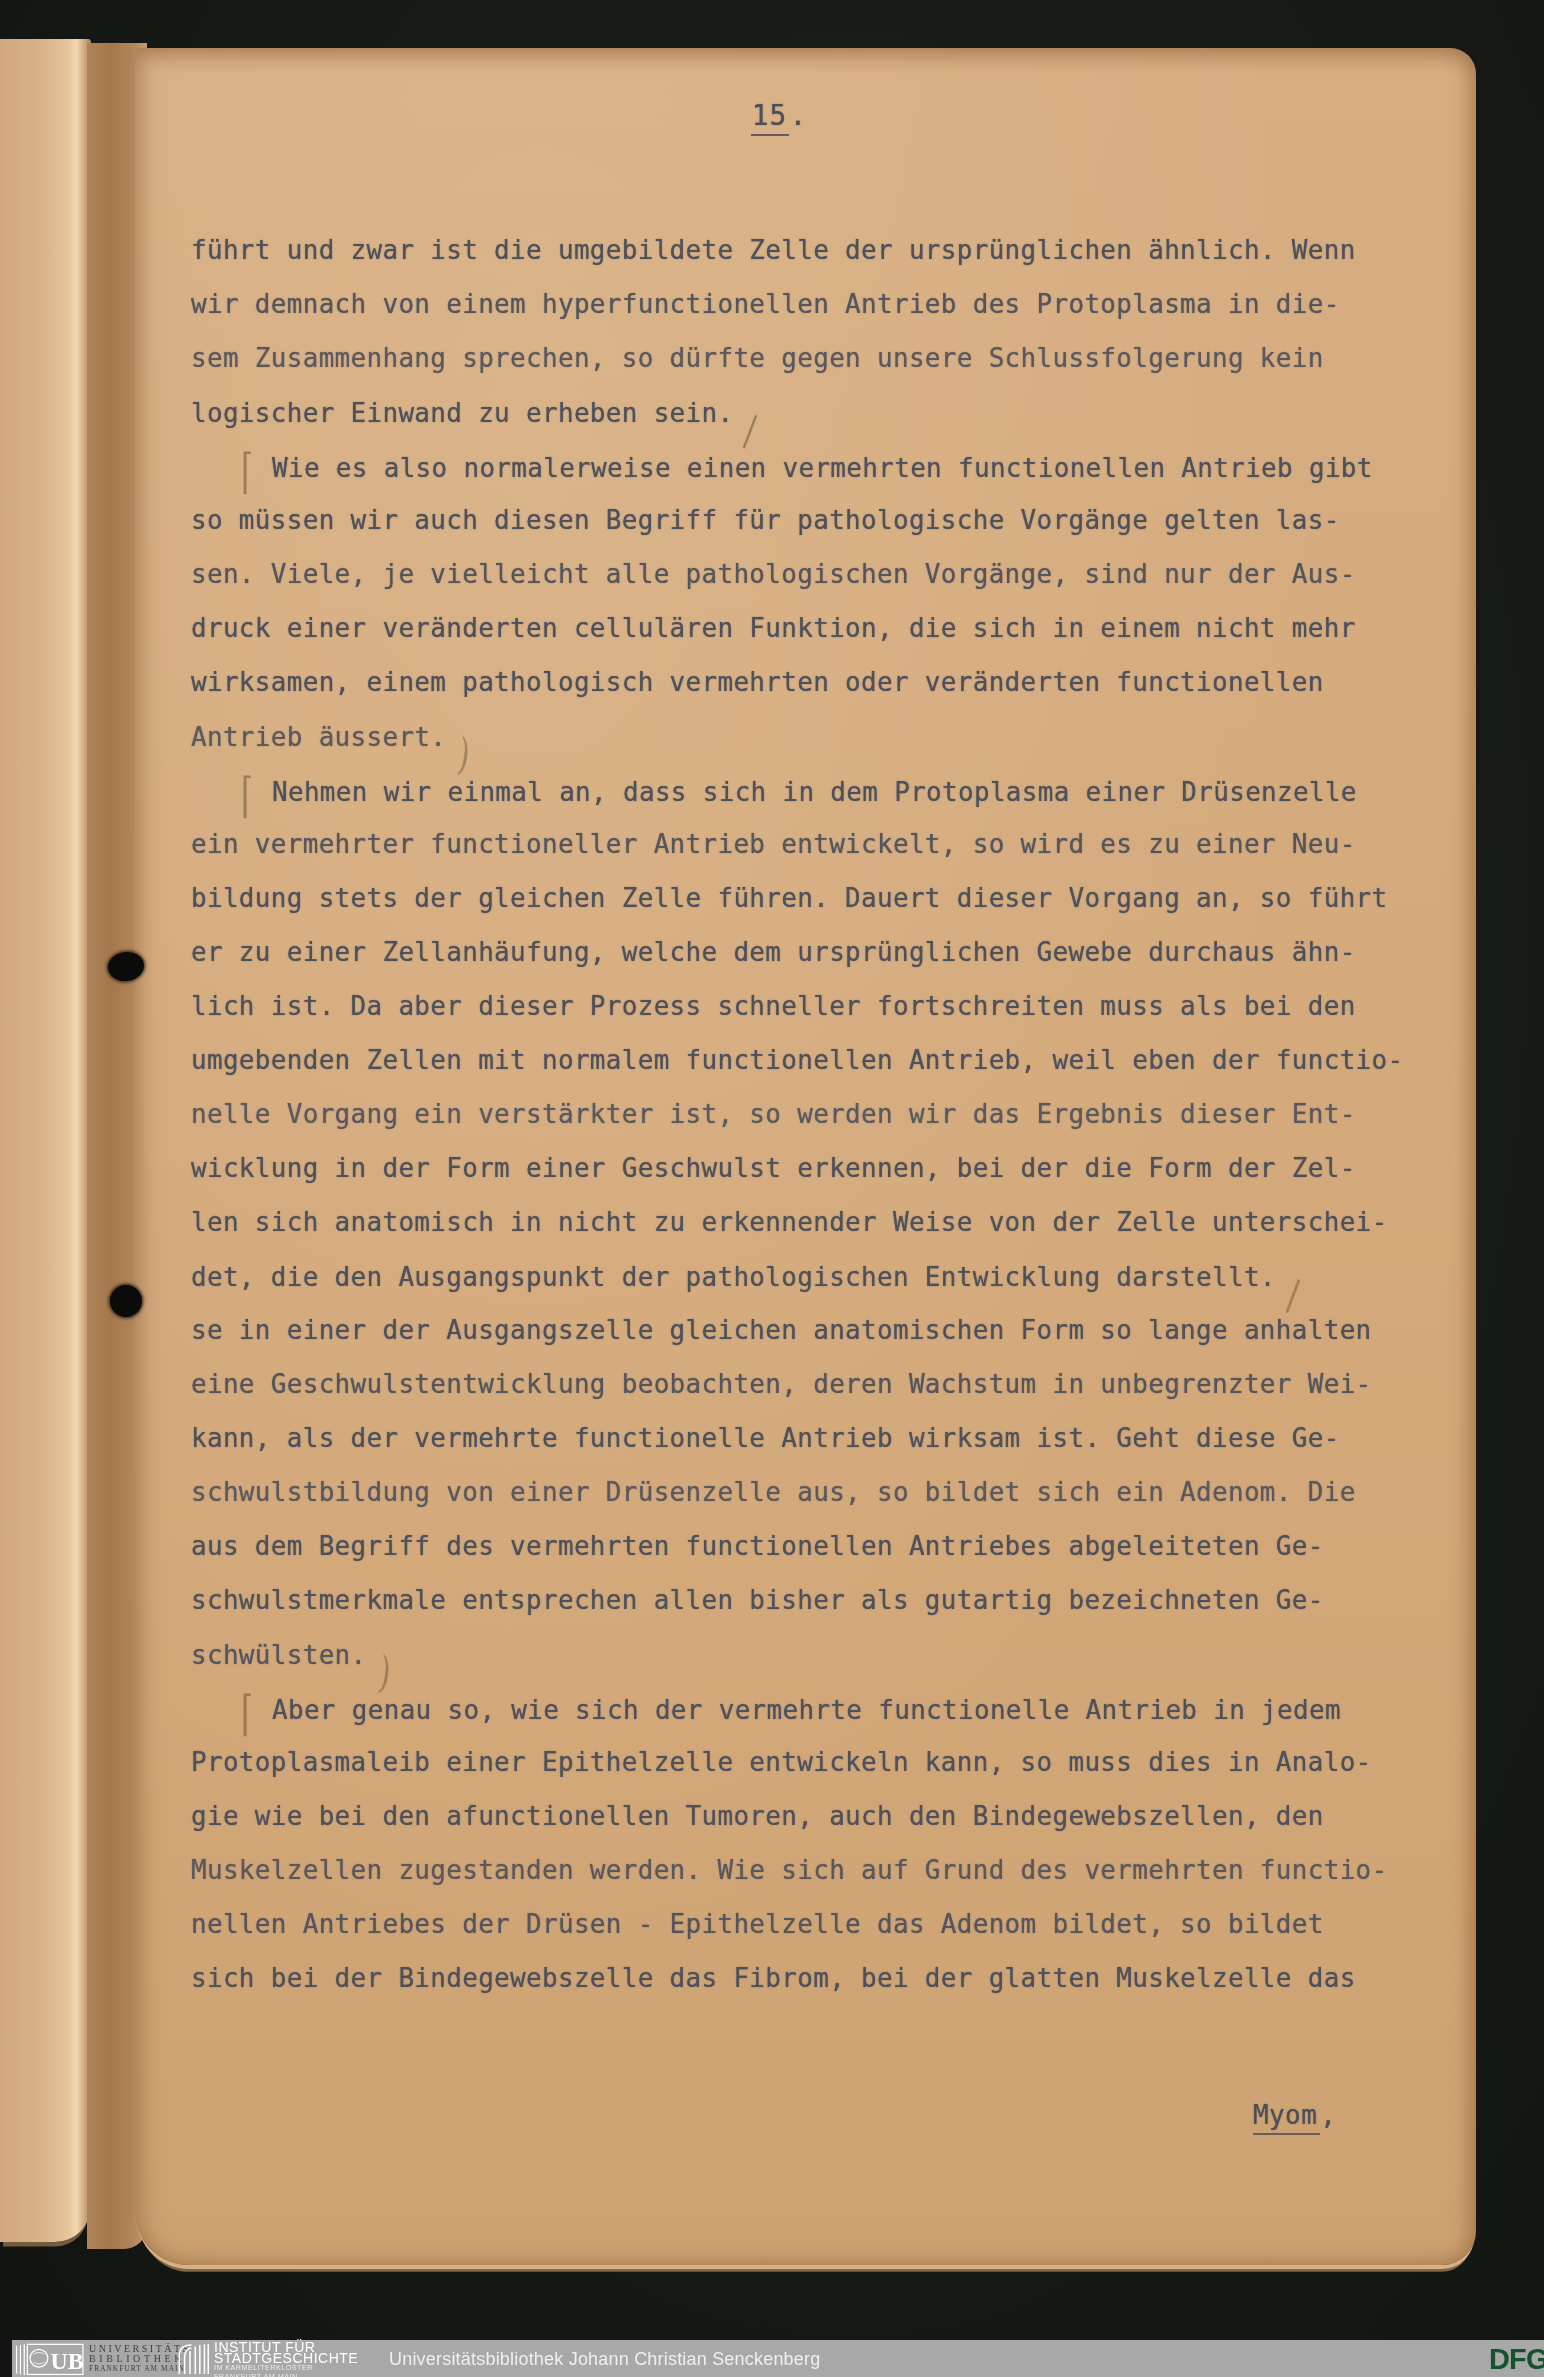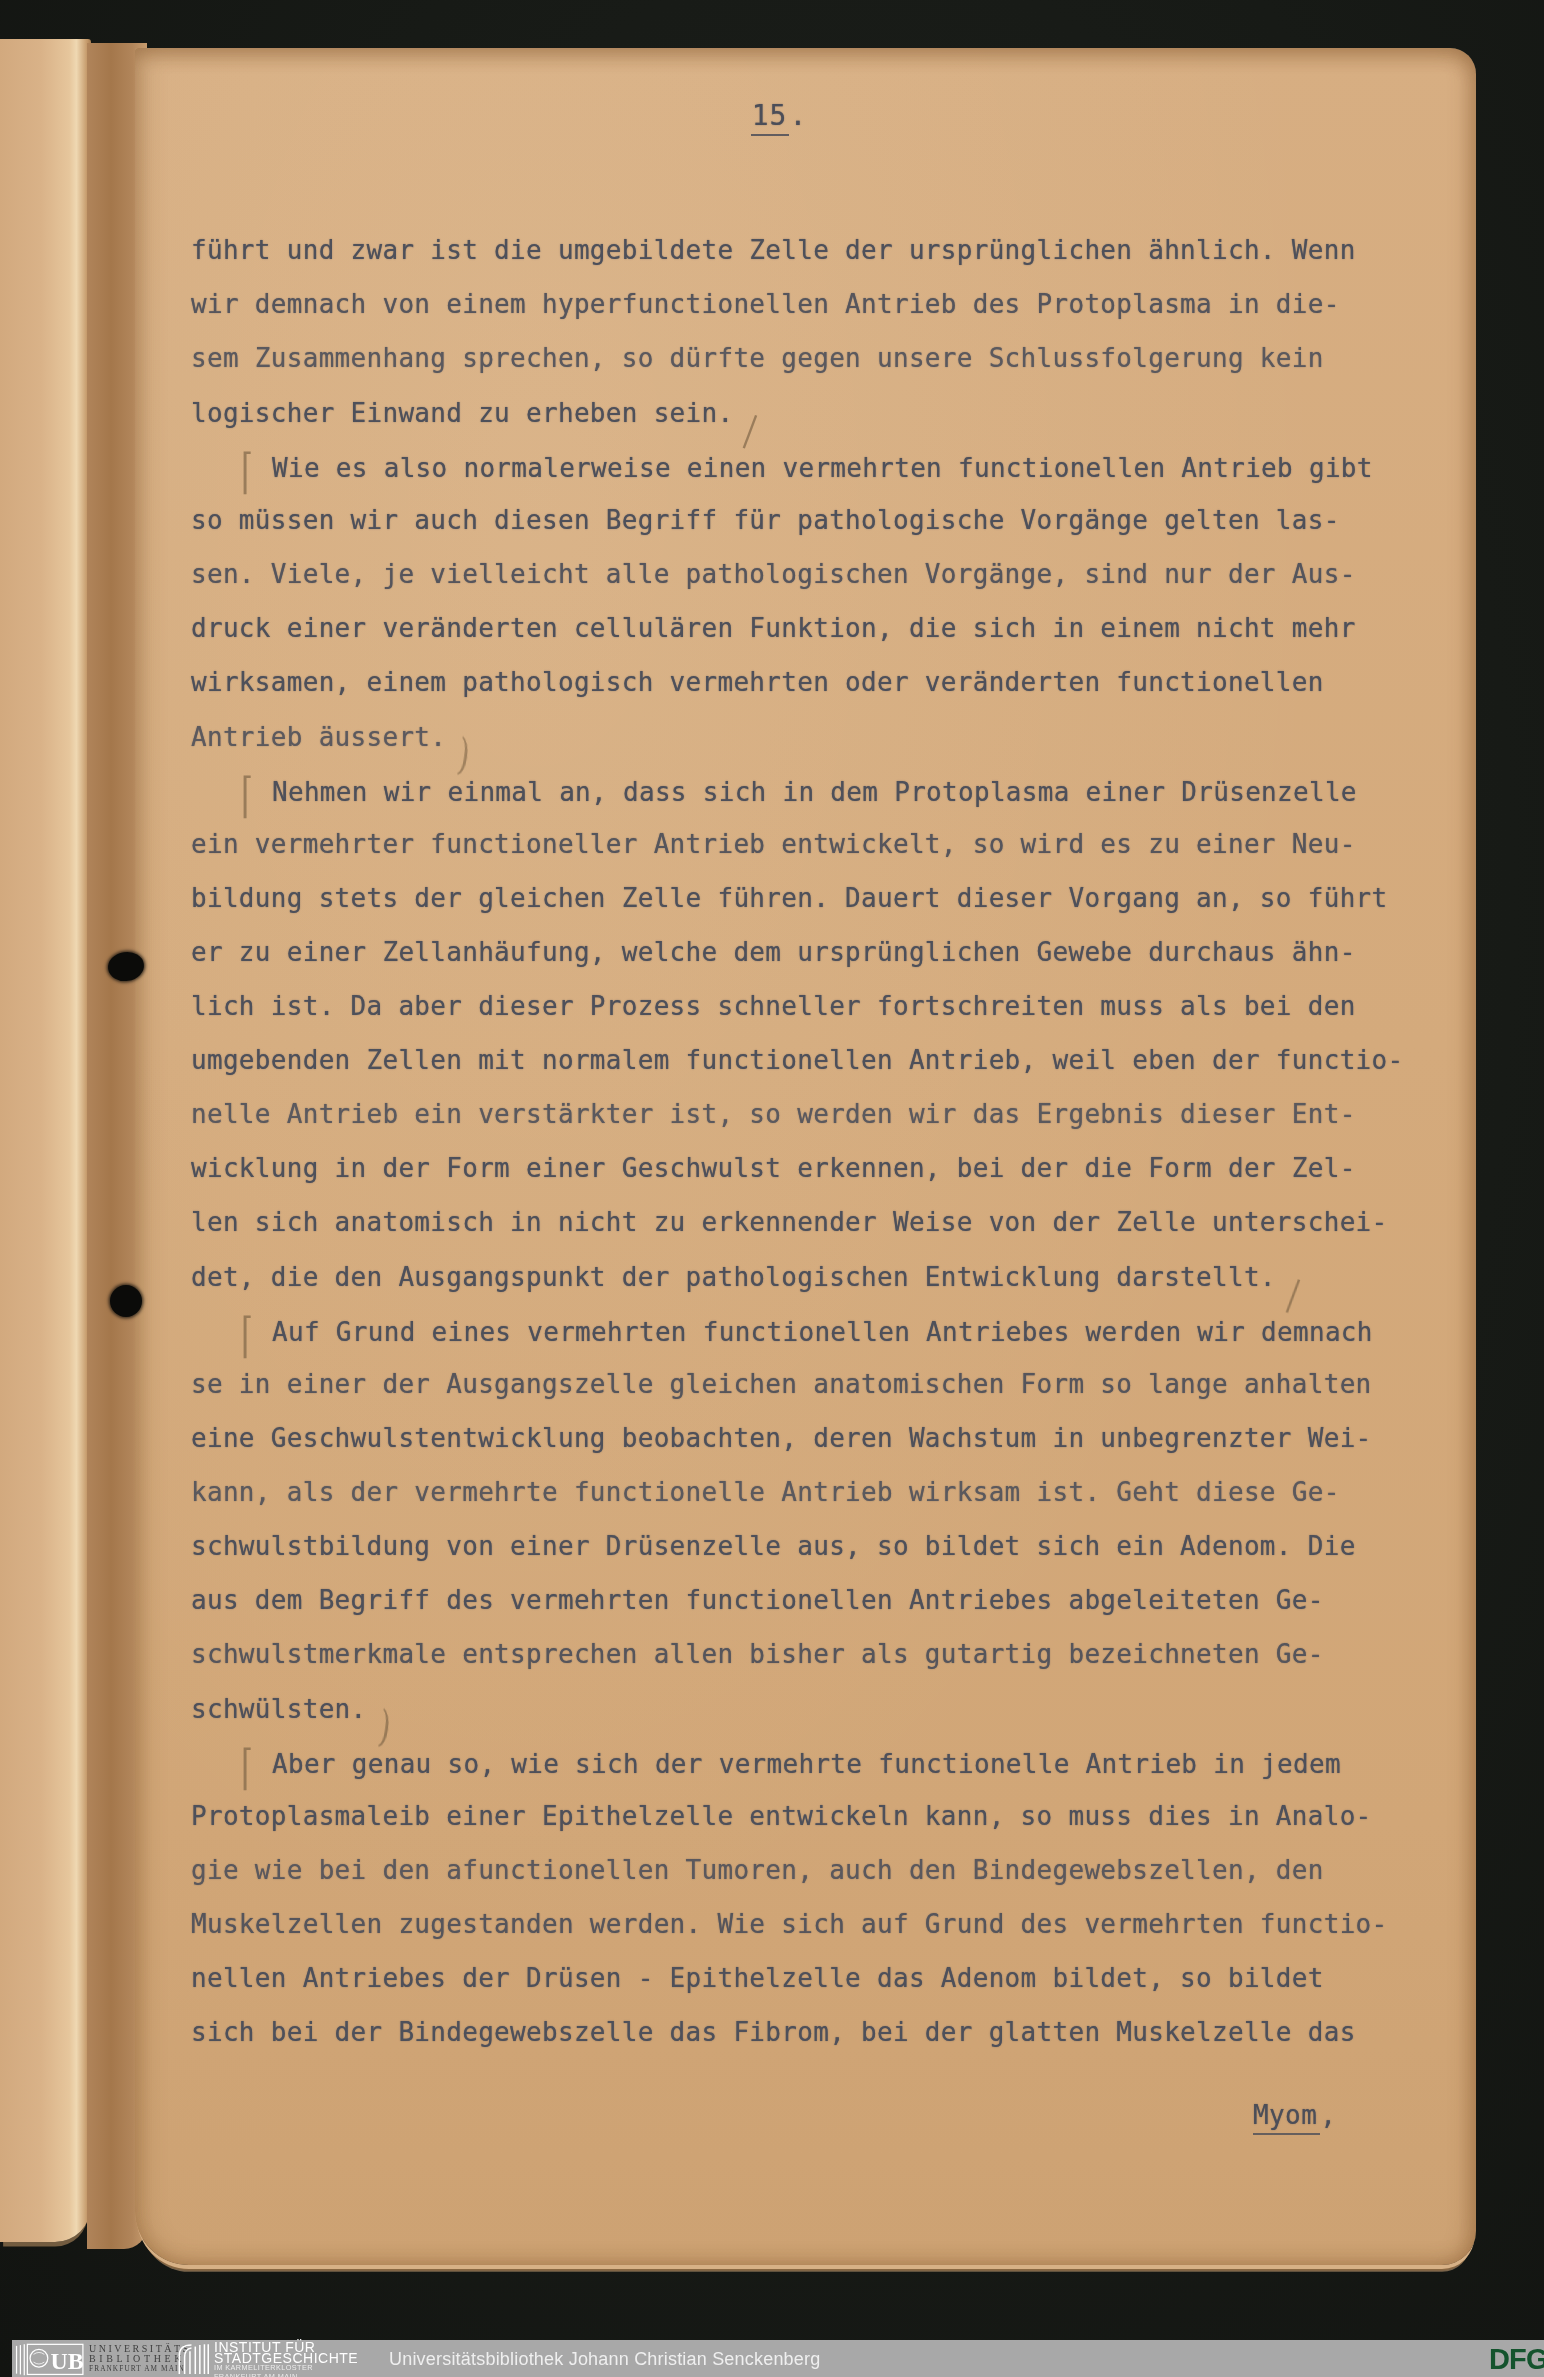--- a/index.html
+++ b/index.html
@@ -112,25 +112,24 @@
         <div class="line"><span>sen. Viele, je vielleicht alle pathologischen Vorgänge, sind nur der Aus-</span></div>
         <div class="line"><span>druck einer veränderten cellulären Funktion, die sich in einem nicht mehr</span></div>
         <div class="line"><span>wirksamen, einem pathologisch vermehrten oder veränderten functionellen</span></div>
         <div class="line"><span>Antrieb äussert.</span><span class="pencil close">)</span></div>
         <div class="line indent"><span class="pencil open">⌈</span><span>Nehmen wir einmal an, dass sich in dem Protoplasma einer Drüsenzelle</span></div>
         <div class="line"><span>ein vermehrter functioneller Antrieb entwickelt, so wird es zu einer Neu-</span></div>
         <div class="line"><span>bildung stets der gleichen Zelle führen. Dauert dieser Vorgang an, so führt</span></div>
         <div class="line"><span>er zu einer Zellanhäufung, welche dem ursprünglichen Gewebe durchaus ähn-</span></div>
         <div class="line"><span>lich ist. Da aber dieser Prozess schneller fortschreiten muss als bei den</span></div>
         <div class="line"><span>umgebenden Zellen mit normalem functionellen Antrieb, weil eben der functio-</span></div>
-        <div class="line"><span>nelle Antrieb ein verstärkter ist, so werden wir das Ergebnis dieser Ent-</span></div>
+        <div class="line"><span>nelle Vorgang ein verstärkter ist, so werden wir das Ergebnis dieser Ent-</span></div>
         <div class="line"><span>wicklung in der Form einer Geschwulst erkennen, bei der die Form der Zel-</span></div>
         <div class="line"><span>len sich anatomisch in nicht zu erkennender Weise von der Zelle unterschei-</span></div>
         <div class="line"><span>det, die den Ausgangspunkt der pathologischen Entwicklung darstellt.</span><span class="pencil close">/</span></div>
-        <div class="line indent"><span class="pencil open">⌈</span><span>Auf Grund eines vermehrten functionellen Antriebes werden wir demnach</span></div>
         <div class="line"><span>se in einer der Ausgangszelle gleichen anatomischen Form so lange anhalten</span></div>
         <div class="line"><span>eine Geschwulstentwicklung beobachten, deren Wachstum in unbegrenzter Wei-</span></div>
         <div class="line"><span>kann, als der vermehrte functionelle Antrieb wirksam ist. Geht diese Ge-</span></div>
         <div class="line"><span>schwulstbildung von einer Drüsenzelle aus, so bildet sich ein Adenom. Die</span></div>
         <div class="line"><span>aus dem Begriff des vermehrten functionellen Antriebes abgeleiteten Ge-</span></div>
         <div class="line"><span>schwulstmerkmale entsprechen allen bisher als gutartig bezeichneten Ge-</span></div>
         <div class="line"><span>schwülsten.</span><span class="pencil close">)</span></div>
         <div class="line indent"><span class="pencil open">⌈</span><span>Aber genau so, wie sich der vermehrte functionelle Antrieb in jedem</span></div>
         <div class="line"><span>Protoplasmaleib einer Epithelzelle entwickeln kann, so muss dies in Analo-</span></div>
         <div class="line"><span>gie wie bei den afunctionellen Tumoren, auch den Bindegewebszellen, den</span></div>

